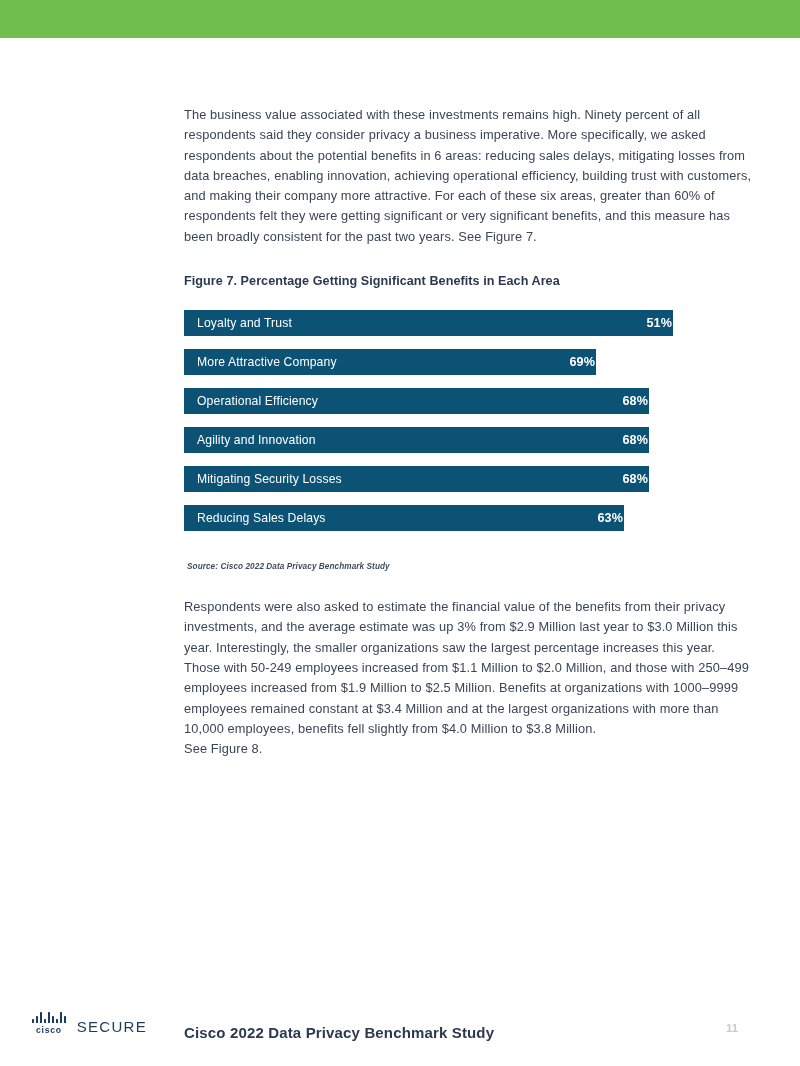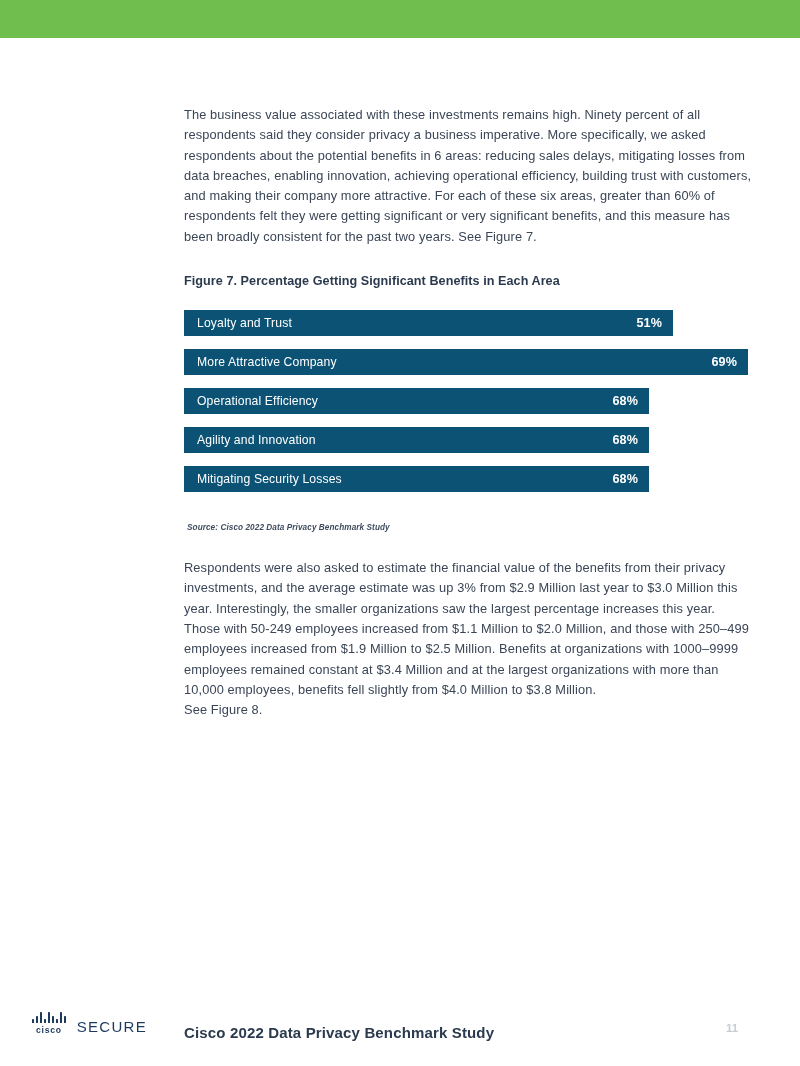--- a/index.html
+++ b/index.html
@@ -65,21 +65,21 @@
     margin-bottom: 13px;
     position: relative;
   }
   .bar {
     height: 26px;
     background: #0B5274;
     display: flex;
     align-items: center;
     justify-content: space-between;
     box-sizing: border-box;
-    padding: 0 11px 0 13px;
+    padding: 0 1px 0 13px;
   }
   .bar-label {
     color: #FFFFFF;
     font-size: 12.2px;
     letter-spacing: 0.01em;
     white-space: nowrap;
   }
   .bar-value {
     color: #FFFFFF;
     font-size: 12.6px;
@@ -184,41 +184,47 @@
   <p class="fig-caption">Figure 7. Percentage Getting Significant Benefits in Each Area</p>
 
   <div class="chart" id="chart">
       <div class="bar-row">
         <div class="bar" style="width: 489px; background: rgb(11, 82, 116);">
           <span class="bar-label">Loyalty and Trust</span>
           <span class="bar-value">51%</span>
         </div>
       </div>
       <div class="bar-row">
-        <div class="bar" style="width: 564px; background: rgb(11, 82, 116);">
+        <div class="bar" style="width: 412px; background: rgb(11, 82, 116);">
           <span class="bar-label">More Attractive Company</span>
           <span class="bar-value">69%</span>
         </div>
       </div>
       <div class="bar-row">
         <div class="bar" style="width: 465px; background: rgb(11, 82, 116);">
           <span class="bar-label">Operational Efficiency</span>
           <span class="bar-value">68%</span>
         </div>
       </div>
       <div class="bar-row">
         <div class="bar" style="width: 465px; background: rgb(11, 82, 116);">
           <span class="bar-label">Agility and Innovation</span>
           <span class="bar-value">68%</span>
         </div>
       </div>
       <div class="bar-row">
         <div class="bar" style="width: 465px; background: rgb(11, 82, 116);">
           <span class="bar-label">Mitigating Security Losses</span>
           <span class="bar-value">68%</span>
+        </div>
+      </div>
+      <div class="bar-row">
+        <div class="bar" style="width: 440px; background: rgb(11, 82, 116);">
+          <span class="bar-label">Reducing Sales Delays</span>
+          <span class="bar-value">63%</span>
         </div>
       </div>
     </div>
 
   <div class="source-note">Source: Cisco 2022 Data Privacy Benchmark Study</div>
 
   <div class="para-block-2">
     <p class="para para-2">Respondents were also asked to estimate the financial value of the benefits from their privacy investments, and the average estimate was up 3% from $2.9 Million last year to $3.0 Million this year.  Interestingly, the smaller organizations saw the largest percentage increases this year. Those with 50-249 employees increased from $1.1 Million to $2.0 Million, and those with 250–499 employees increased from $1.9 Million to $2.5 Million. Benefits at organizations with 1000–9999 employees remained constant at $3.4 Million and at the largest organizations with more than 10,000 employees, benefits fell slightly from $4.0 Million to $3.8 Million.</p>
     <p class="para para-2">See Figure 8.</p>
   </div>

